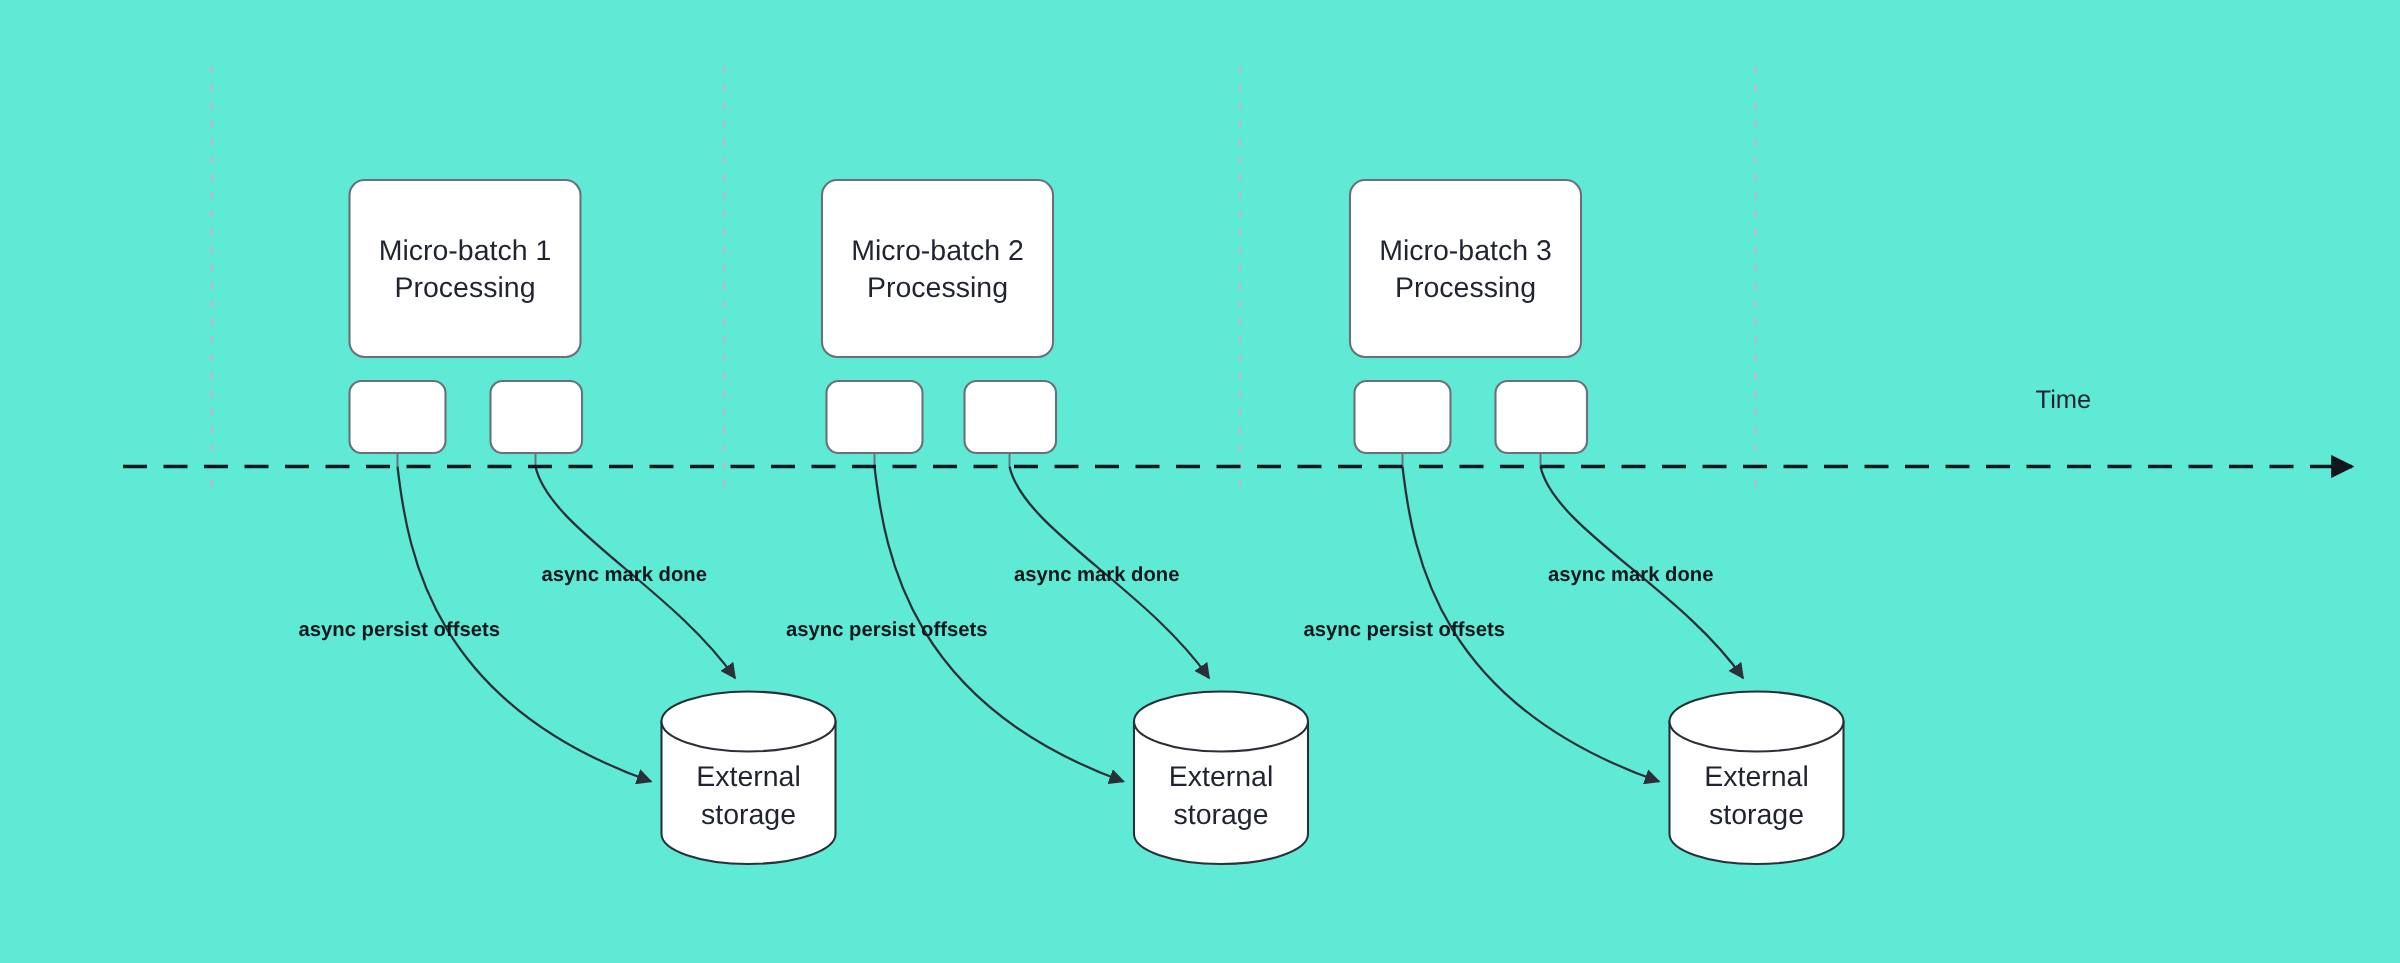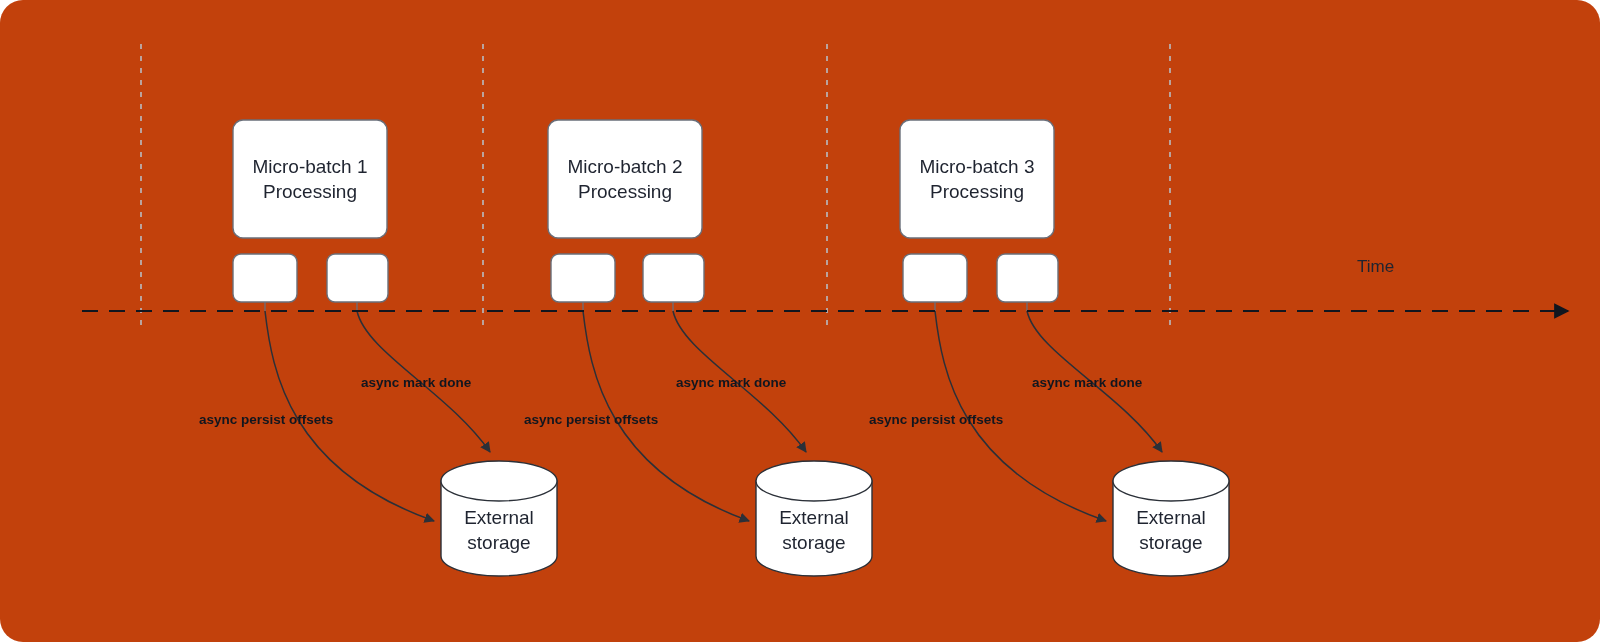--- a/index.html
+++ b/index.html
@@ -8,23 +8,22 @@
     background: #ffffff;
   }
   body {
     font-family: "Liberation Sans", sans-serif;
     -webkit-font-smoothing: antialiased;
   }
   #diagram-root {
     position: relative;
     width: 1600px;
     height: 642px;
-    background: #c2410c;
+    background: #5eead4;
     overflow: hidden;
-    border-radius: 23px;
   }
   #diagram-svg {
     position: absolute;
     top: 0;
     left: 0;
     width: 1600px;
     height: 642px;
   }
   .box-label {
     font-family: "Liberation Sans", sans-serif;

